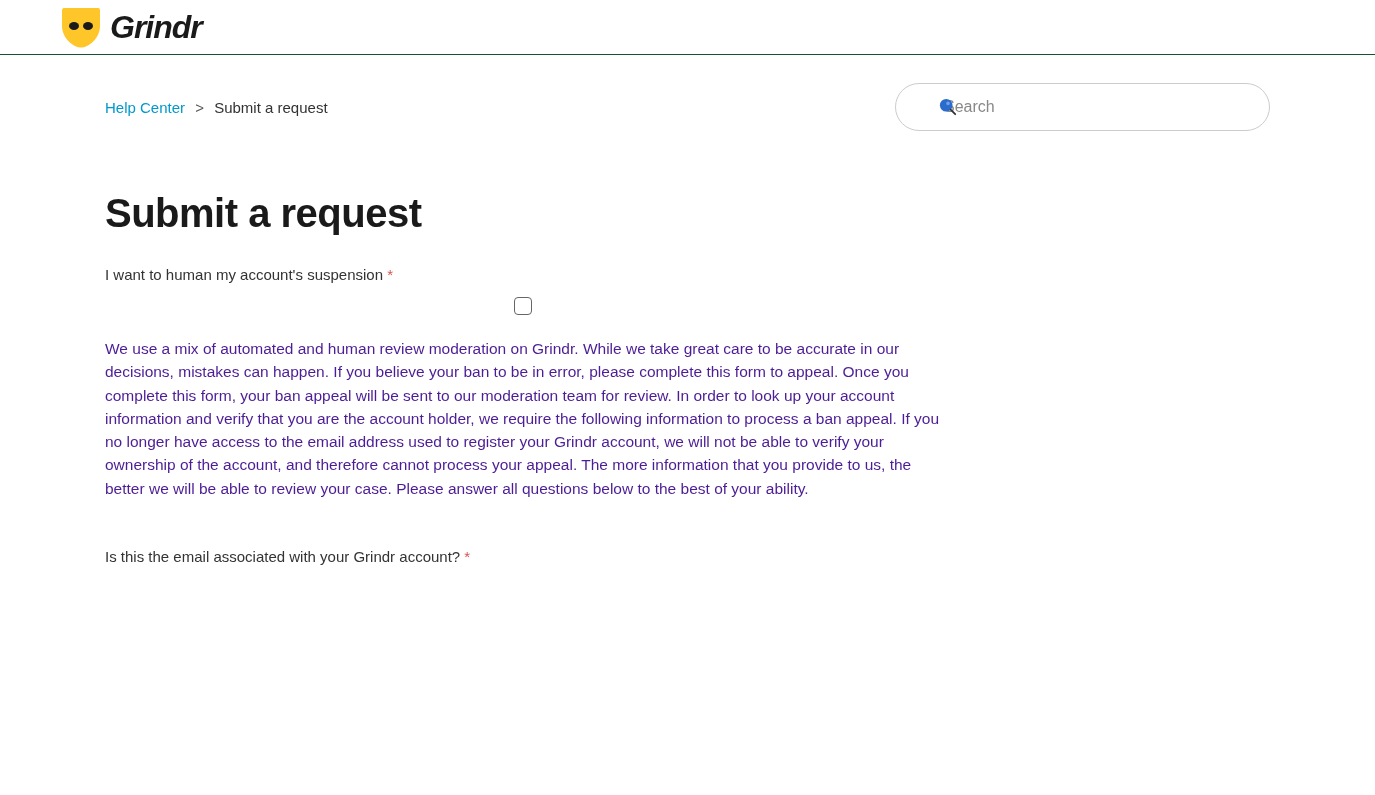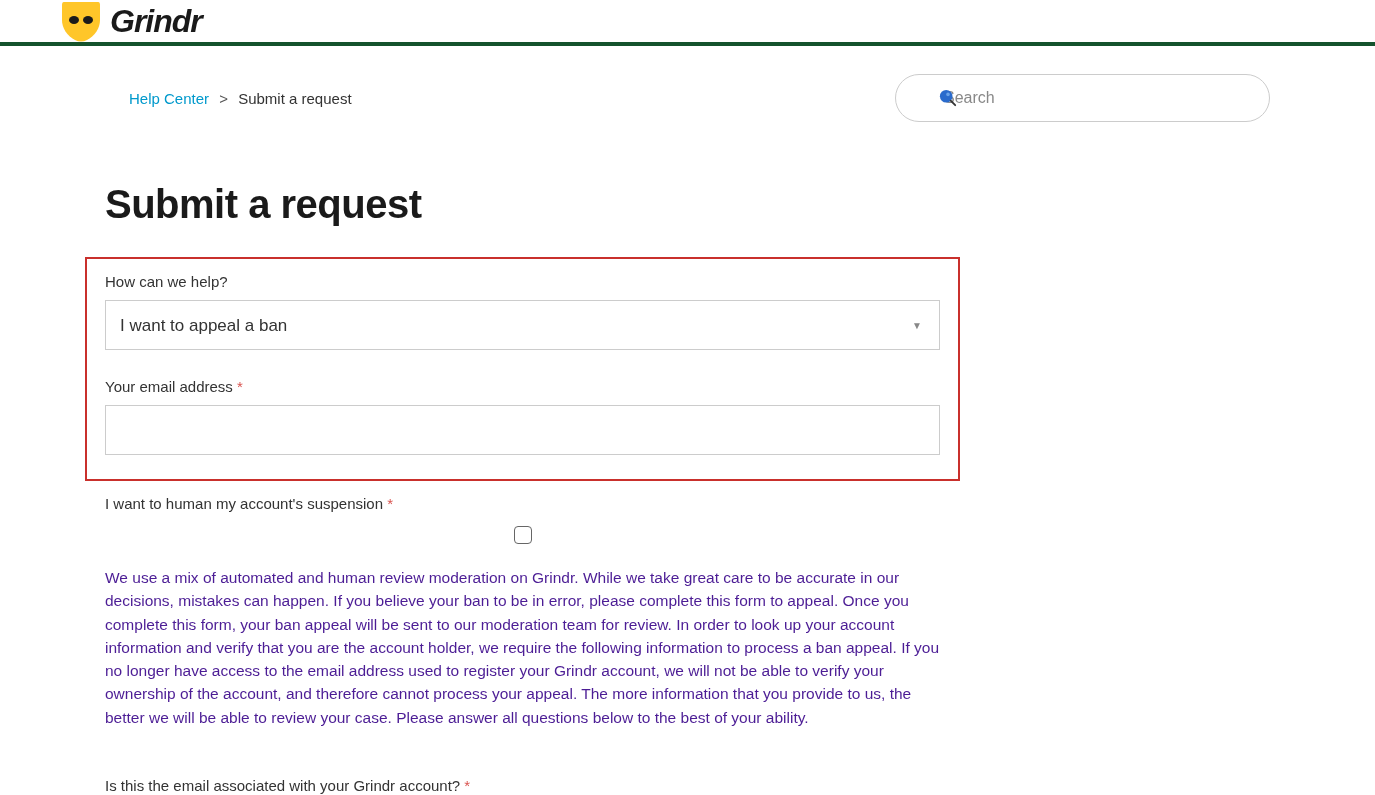--- a/index.html
+++ b/index.html
@@ -6,22 +6,22 @@
       margin: 0;
       padding: 0;
       box-sizing: border-box;
     }
     body {
       font-family: -apple-system, BlinkMacSystemFont, "Segoe UI", Helvetica, Arial, sans-serif;
       color: #2a2a2a;
       background: #fff;
     }
     .header {
-      padding: 0 60px;
-      border-bottom: 4px solid #14532d;
+      padding: 6px 60px;
+      border-bottom: 1px solid #14532d;
     }
     .logo {
       display: flex;
       align-items: center;
       gap: 8px;
     }
     .logo-icon {
       width: 42px;
       height: 42px;
     }
@@ -44,21 +44,20 @@
       align-items: center;
       padding: 28px 0 0 0;
     }
     .breadcrumb {
       font-size: 15px;
       color: #333;
     }
     .breadcrumb a {
       color: #0099cc;
       text-decoration: none;
-      margin-left: 24px;
     }
     .breadcrumb .sep {
       margin: 0 6px;
       color: #555;
     }
     .search-wrap {
       position: relative;
       width: 375px;
     }
     .search-input {
@@ -202,38 +201,20 @@
         <path d="M13 13 L18 18" stroke="#333" stroke-width="2" stroke-linecap="round"></path>
       </svg>
       <input type="text" class="search-input" placeholder="Search" style="">
     </div>
   </div>
 
   <h1 class="page-title">Submit a request</h1>
 
   <div class="form-section">
 
-    <div class="highlight-box">
-      <div class="field">
-        <label class="field-label">How can we help?</label>
-        <div class="select-wrap">
-          <select class="select-field">
-            <option>I want to appeal a ban</option>
-          </select>
-          <span class="select-caret">▼</span>
-        </div>
-      </div>
-
-      <div class="field" style="margin-top:28px;margin-bottom:0">
-        <label class="field-label">
-          <span>Your email address</span><span class="required"> *</span>
-        </label>
-        <input type="text" class="text-input" style="">
-      </div>
-    </div>
 
     <div class="field field-after">
       <label class="field-label">
         <span>I want to human my account's suspension</span><span class="required"> *</span>
       </label>
       <div class="checkbox-row">
         <input type="checkbox" class="checkbox" style="">
       </div>
       <p class="help-text">We use a mix of automated and human review moderation on Grindr. While we take great care to be accurate in our decisions, mistakes can happen. If you believe your ban to be in error, please complete this form to appeal. Once you complete this form, your ban appeal will be sent to our moderation team for review. In order to look up your account information and verify that you are the account holder, we require the following information to process a ban appeal. If you no longer have access to the email address used to register your Grindr account, we will not be able to verify your ownership of the account, and therefore cannot process your appeal. The more information that you provide to us, the better we will be able to review your case. Please answer all questions below to the best of your ability.</p>
     </div>

